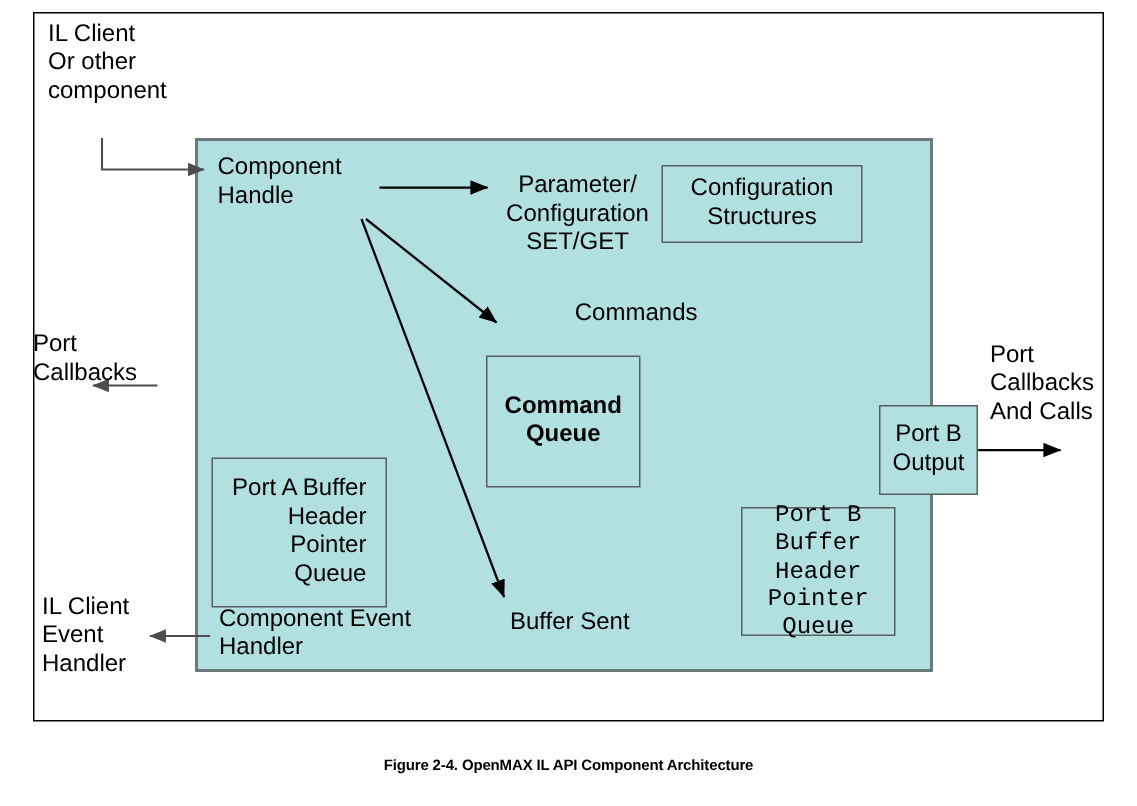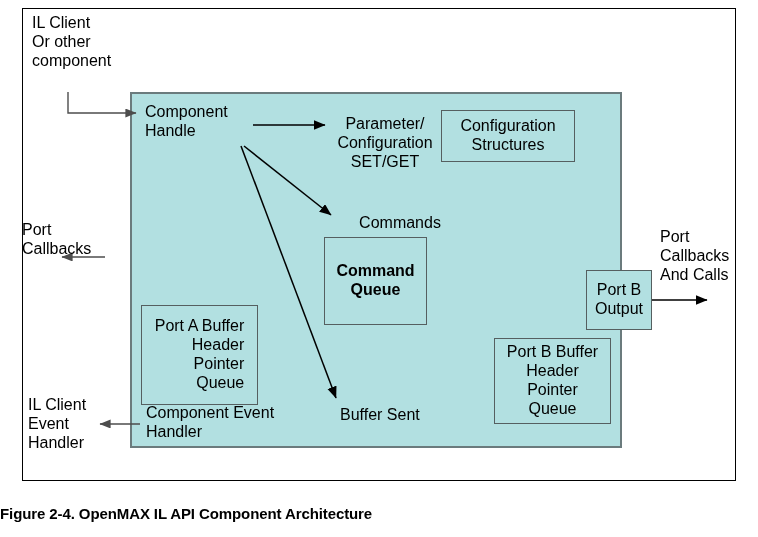--- a/index.html
+++ b/index.html
@@ -75,21 +75,22 @@
     width: 758px;
     height: 537px;
     pointer-events: none;
   }
   
   .caption {
     position: absolute;
     left: 0;
     top: 505px;
     width: 758px;
-    font-size: 15px;
+    text-align: center;
+    font-size: 10px;
     font-weight: bold;
     font-family: "Liberation Sans", sans-serif;
     letter-spacing: -0.1px;
   }
 </style>
 </head>
 <body>
 
 <div id="figure-root">
 
@@ -151,21 +152,21 @@
 Callbacks
 And Calls</div>
 
   <div class="center-label t16" style="left: 145px; top: 103px; width: 120px; text-align: left; white-space: pre-line;">Component
 Handle</div>
 
   <div class="center-label t16" style="left: 326px; top: 115px; width: 118px; white-space: pre-line;">Parameter/
 Configuration
 SET/GET</div>
 
-  <div class="center-label t16" style="left:335px; top:214px; width:130px; text-align:center;">Commands</div>
+  <div class="center-label t16" style="left:335px; top:200px; width:130px; text-align:right;">Commands</div>
 
   <div class="center-label t16" style="left:340px; top:406px; width:130px; text-align:left;">Buffer Sent</div>
 
   <div class="center-label t16" style="left: 146px; top: 404px; width: 170px; text-align: left; white-space: pre-line;">Component Event
 Handler</div>
 
 
   <div class="tealbox t16" style="left:586px; top:270px; width:66px; height:60px;">
     <span style="white-space: pre-line;">Port B
 Output</span>
@@ -181,21 +182,21 @@
 Queue</span>
   </div>
 
   <div class="tealbox t16" style="left:141px; top:305px; width:117px; height:100px;text-align:right;">
     <span style="white-space: pre-line;">Port A Buffer
 Header
 Pointer
 Queue</span>
   </div>
 
-  <div class="tealbox t16" style="left:494px; top:338px; width:117px; height:86px;">
+  <div class="tealbox t16" style="left:494px; top:338px; width:103px; height:86px;font-family:Liberation Mono, monospace;">
     <span style="white-space: pre-line;">Port B Buffer
 Header
 Pointer
 Queue</span>
   </div>
 
   <div class="caption">Figure 2-4. OpenMAX IL API Component Architecture</div>
 
 </div>
 

